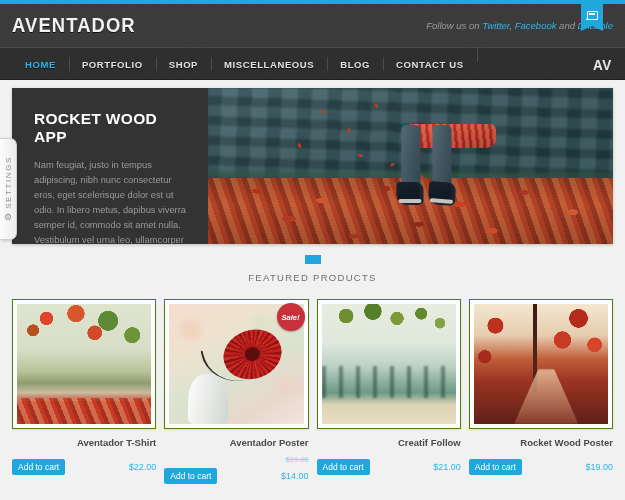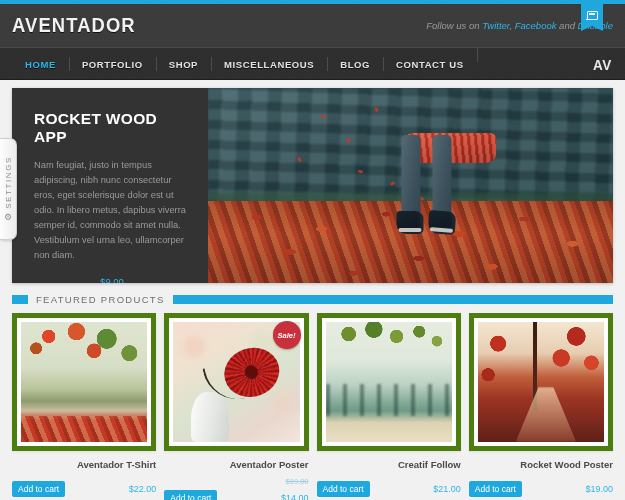--- a/index.html
+++ b/index.html
@@ -148,21 +148,21 @@
     font-size: 8px;
     letter-spacing: 1.6px;
     color: #8e8e8e;
     font-weight: normal;
   }
   .gear-icon { color:#8e8e8e; font-size: 9px; line-height: 1; }
 
   
   .hero {
     display: flex;
-    height: 195px;
+    height: 156px;
     background: #15803d;
     box-shadow: 0 1px 3px rgba(0,0,0,.22);
     overflow: hidden;
   }
   .hero-text {
     width: 196px;
     flex: 0 0 196px;
     padding: 22px 18px 0 22px;
     background: #333333;
   }
@@ -257,40 +257,41 @@
       repeating-linear-gradient(84deg, rgba(0,0,0,.18) 0 3px, rgba(255,255,255,.16) 3px 7px),
       linear-gradient(170deg,#e24a2e, #c2321f 60%, #a62a1b);
     border-radius: 6px 6px 10px 14px;
     filter: blur(.3px);
   }
 
   
   .section-head {
     display: flex; align-items: center; gap: 8px;
     margin: 11px 0 8px 0;
+    flex-direction: column;
   }
   .section-square { width: 16px; height: 9px; background: #1fa8dd; flex: 0 0 auto; }
   .section-title {
     color: #6e6e6e; font-size: 9.5px; letter-spacing: 1.3px; white-space: nowrap;
   }
   .section-rule { flex: 1; height: 9px; background: #1fa8dd; }
 
   
   .products {
     display: flex; gap: 8px;
   }
   .product {
     flex: 1 1 0;
     min-width: 0;
     position: relative;
   }
   .product-thumb {
     position: relative;
     background: #fff;
-    border: 5px solid #4d7c0f;
+    border: 1px solid #4d7c0f;
     padding: 4px;
     box-shadow: 0 1px 2px rgba(0,0,0,.08);
   }
   .thumb-inner {
     width: 100%;
     height: 120px;
     overflow: hidden;
     position: relative;
   }
 

